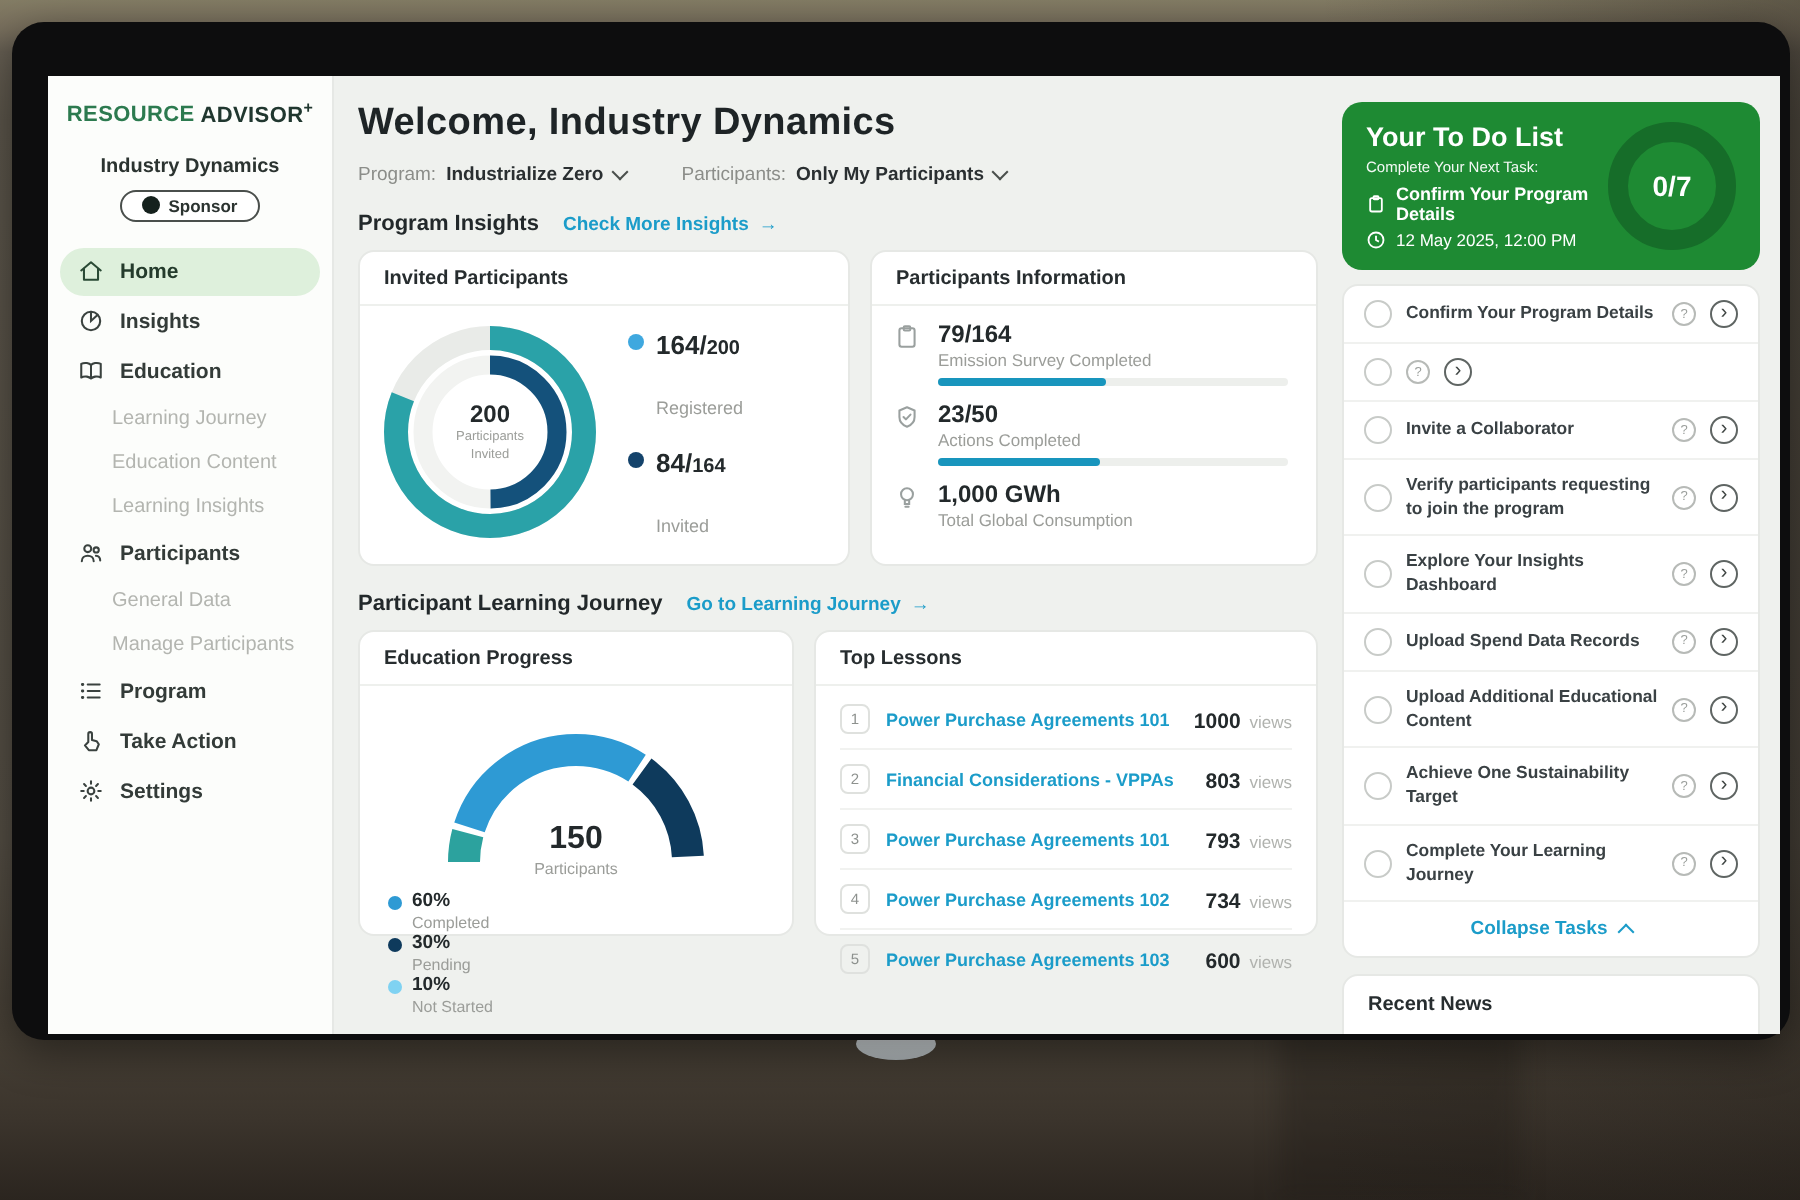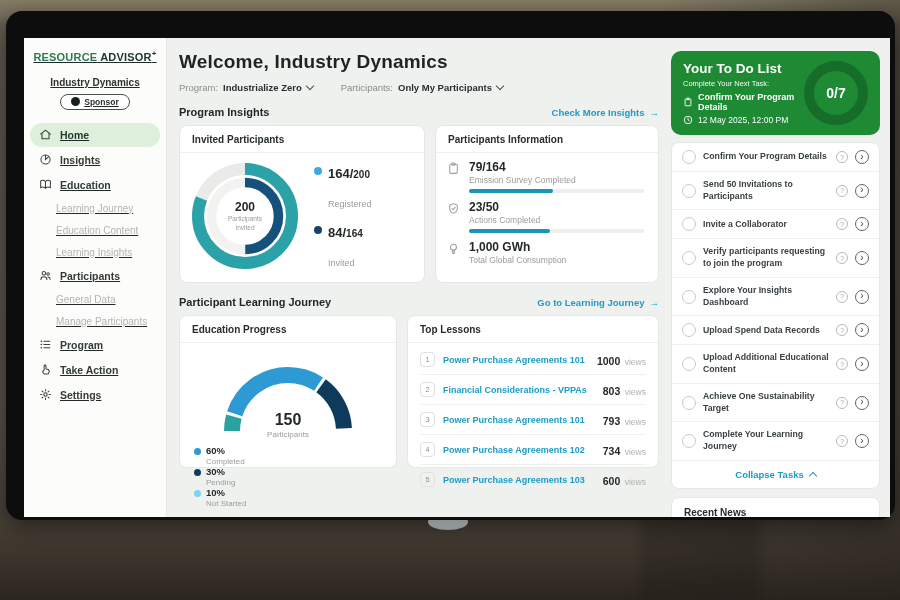--- a/index.html
+++ b/index.html
@@ -13,21 +13,21 @@
   .desk-band{position:absolute;left:640px;top:505px;width:120px;height:95px;
     background:rgba(25,22,18,.28);filter:blur(6px);}
   .stand-neck{position:absolute;left:428px;top:514px;width:40px;height:16px;border-radius:50%;
     background:linear-gradient(180deg,#e8ecee,#aab1b4);}
   
   .monitor{position:absolute;left:6px;top:11px;width:889px;height:509px;background:#0d0d0e;
     border-radius:16px;box-shadow:0 6px 22px rgba(0,0,0,.45);}
   .screen{position:absolute;left:18px;top:27px;width:866px;height:479px;background:#eff1ee;
     overflow:hidden;display:flex;color:#24292c;}
   
-  .sidebar{width:143px;flex:0 0 143px;background:#fcfdfb;border-right:1px solid #e6e8e5;padding-top:11px;box-sizing:border-box;text-decoration:underline;}
+  .sidebar{width:143px;flex:0 0 143px;background:#fcfdfb;border-right:1px solid #e6e8e5;padding-top:11px;box-sizing:border-box;}
   .logo{text-align:center;font-size:11px;font-weight:bold;letter-spacing:.2px;}
   .logo .lg-a{color:#2c7a4f;} .logo .lg-b{color:#20372f;} .logo sup{font-size:8px;}
   .org{text-align:center;font-size:10px;font-weight:bold;color:#2b3330;margin-top:14px;}
   .sponsor{display:flex;justify-content:center;margin-top:6px;}
   .sponsor-pill{display:inline-flex;align-items:center;gap:4px;border:1.2px solid #4a4f4c;border-radius:12px;
     padding:2px 10px;font-size:8.5px;font-weight:bold;color:#2b3330;background:#fff;}
   .sponsor-dot{width:9px;height:9px;border-radius:50%;background:#15211d;display:inline-block;}
   .nav{margin-top:13px;padding:0 6px;}
   .nav-item{display:flex;align-items:center;gap:8px;padding:5px 8px;margin:1px 0;border-radius:15px;
     font-size:10.5px;font-weight:bold;color:#333b38;cursor:pointer;}
@@ -41,21 +41,21 @@
   .center-col{width:480px;flex:0 0 480px;}
   .right-col{flex:1;min-width:0;}
   h1.welcome{font-size:19px;margin:0;color:#1e2426;letter-spacing:.2px;}
   .filters{display:flex;gap:28px;margin-top:9px;font-size:9.5px;align-items:center;}
   .filter{display:flex;align-items:center;gap:5px;cursor:pointer;}
   .f-label{color:#8b8d89;}
   .f-value{font-weight:bold;color:#2a2f31;}
   .chev{width:5px;height:5px;border-right:1.6px solid #4a4f4c;border-bottom:1.6px solid #4a4f4c;
     transform:rotate(45deg);display:inline-block;margin-top:-3px;}
   .chev.up{transform:rotate(-135deg);margin-top:3px;border-color:#1b9cc9;}
-  .section-row{display:flex;justify-content:space-between;align-items:center;margin-top:13px;margin-bottom:7px;}
+  .section-row{display:flex;align-items:center;margin-top:13px;margin-bottom:7px;gap:12px;}
   .section-title{font-size:11px;font-weight:bold;color:#22282a;}
   .section-link{font-size:9.5px;font-weight:bold;color:#1b9cc9;cursor:pointer;display:flex;gap:5px;align-items:center;}
   .cards-row{display:flex;gap:10px;}
   .card{background:#fff;border:1px solid #e6e8e5;border-radius:8px;box-sizing:border-box;}
   .card-head{padding:8px 12px 7px;border-bottom:1px solid #eef0ed;font-size:10px;font-weight:bold;color:#272d2f;}
   
   .card-invited{width:246px;height:158px;}
   .invited-body{display:flex;align-items:center;gap:14px;padding:8px 10px;}
   .donut-wrap{position:relative;width:110px;height:110px;flex:0 0 110px;}
   .donut-center{position:absolute;inset:0;display:flex;flex-direction:column;align-items:center;justify-content:center;text-align:center;}
@@ -476,21 +476,20 @@
         <div>
 
         <div class="task-row">
               <span class="task-check"></span>
               <span class="task-label">Confirm Your Program Details</span>
               <span class="task-help">?</span>
               <span class="task-go">›</span>
             </div>
               <div class="task-row">
               <span class="task-check"></span>
-              <span class="task-label">Send 50 Invitations to Participants</span>
               <span class="task-help">?</span>
               <span class="task-go">›</span>
             </div>
               <div class="task-row">
               <span class="task-check"></span>
               <span class="task-label">Invite a Collaborator</span>
               <span class="task-help">?</span>
               <span class="task-go">›</span>
             </div>
               <div class="task-row">

